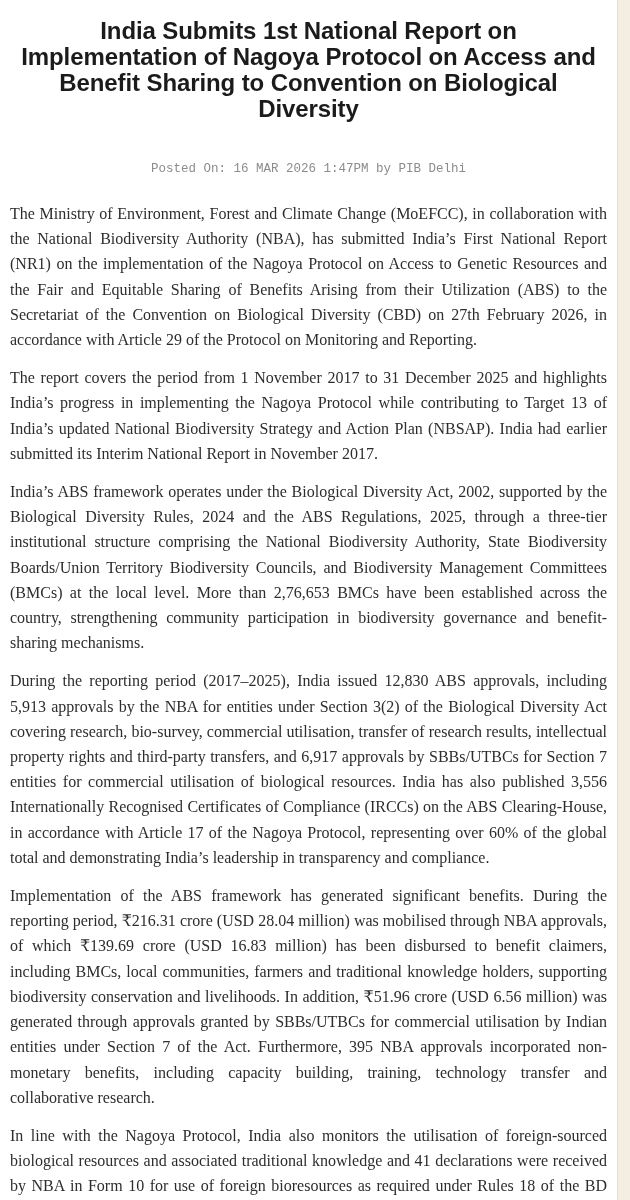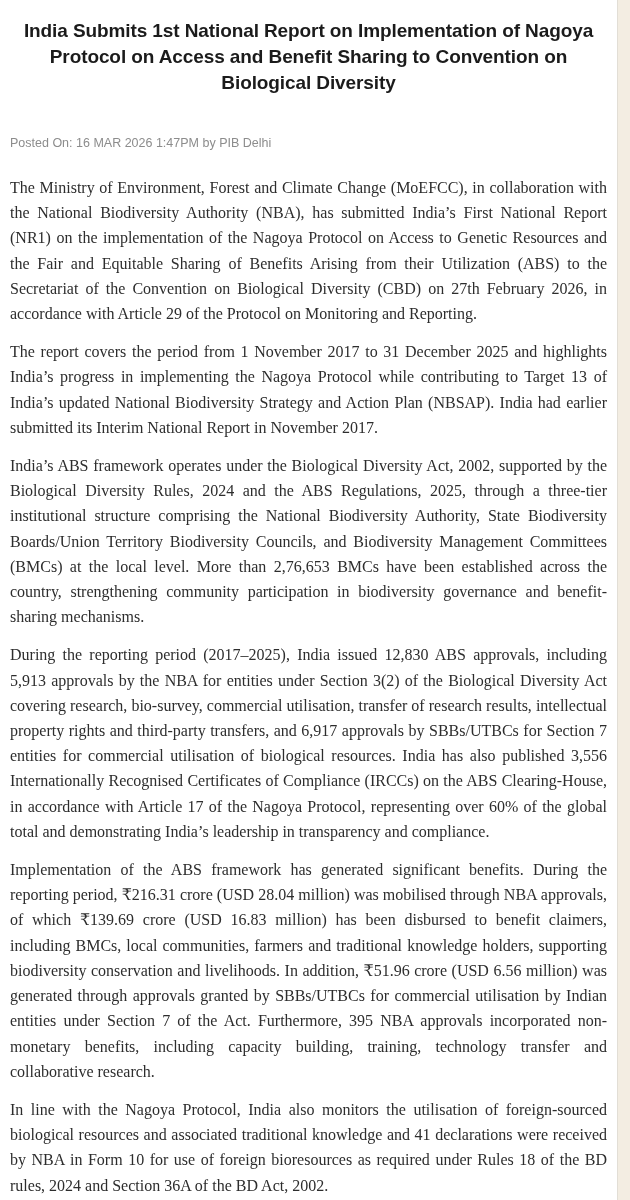--- a/index.html
+++ b/index.html
@@ -36,35 +36,36 @@
     width: 617px;
     height: 1200px;
     box-sizing: border-box;
     padding: 0 10px;
     background: #ffffff;
     overflow: hidden;
   }
 
   #article-title {
     font-family: "Liberation Sans", "DejaVu Sans", sans-serif;
-    font-size: 19px;
+    font-size: 24px;
     line-height: 26px;
     font-weight: 700;
     color: #1b1b1b;
     text-align: center;
     margin: 0;
     padding: 18px 8px 0 8px;
     letter-spacing: -0.1px;
   }
 
   #posted-on {
-    font-family: Liberation Sans, sans-serif;
+    font-family: Liberation Mono, monospace;
     font-size: 12.5px;
     line-height: 18px;
     color: #8c8c8c;
+    text-align: center;
     margin: 0;
     padding: 38px 0 0 0;
   }
 
   #body-content {
     padding-top: 23px;
   }
 
   .para {
     font-family: "Liberation Serif", "DejaVu Serif", serif;

